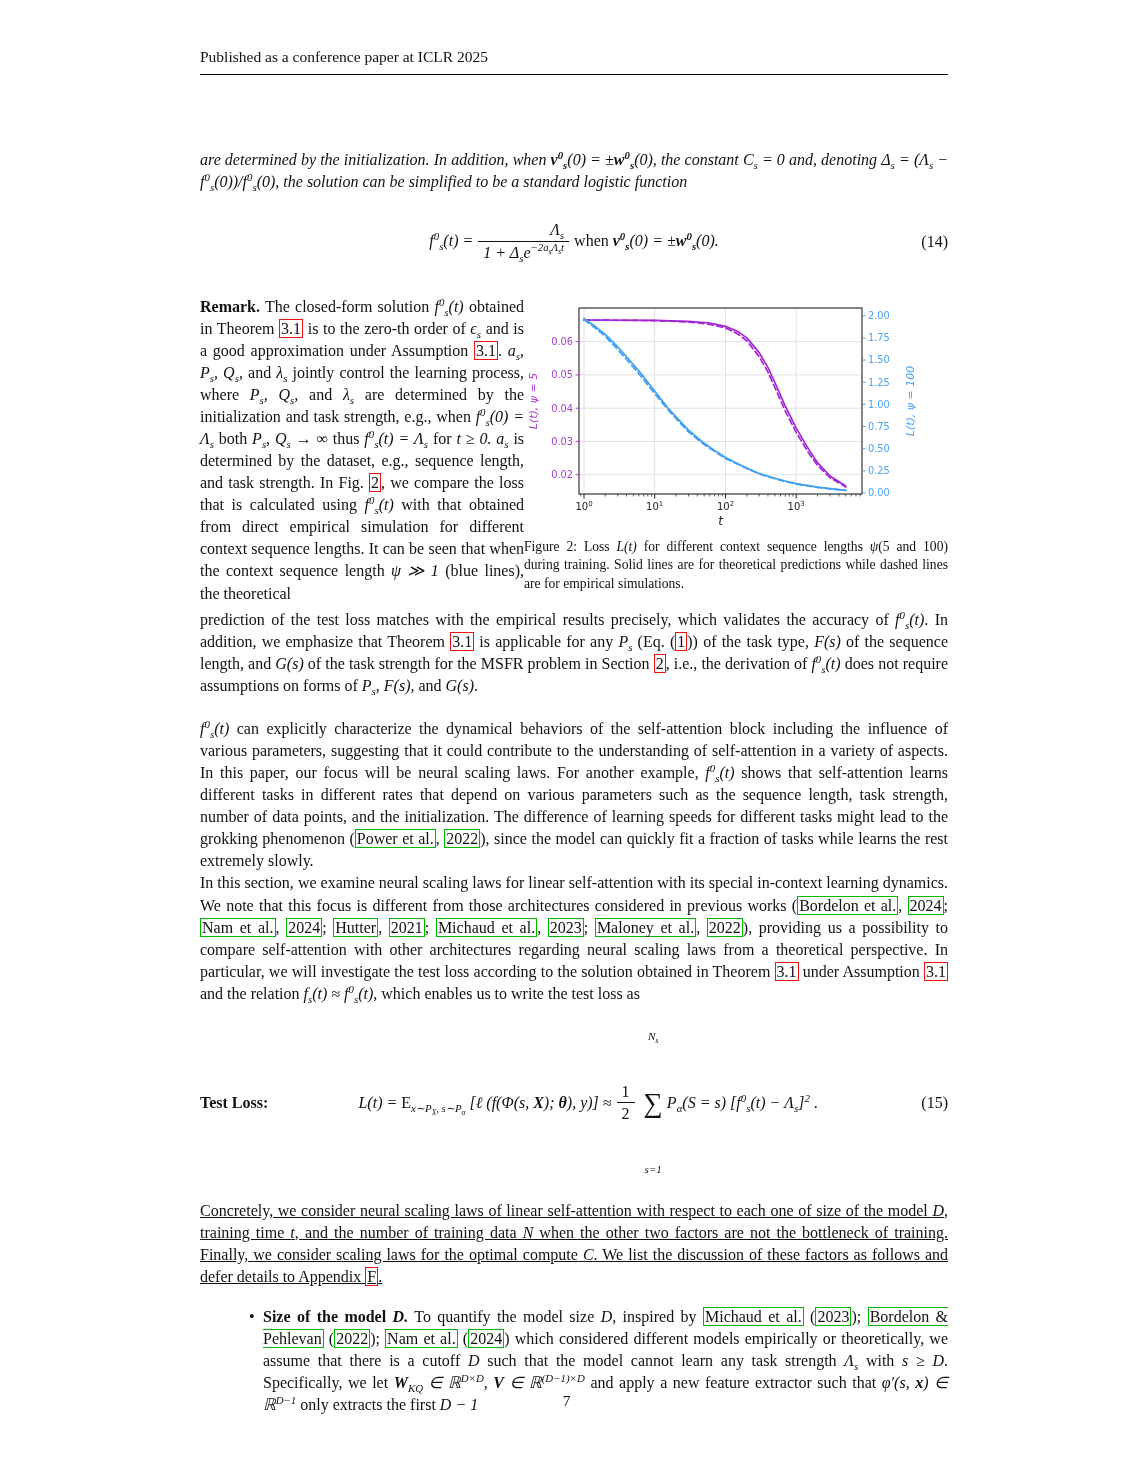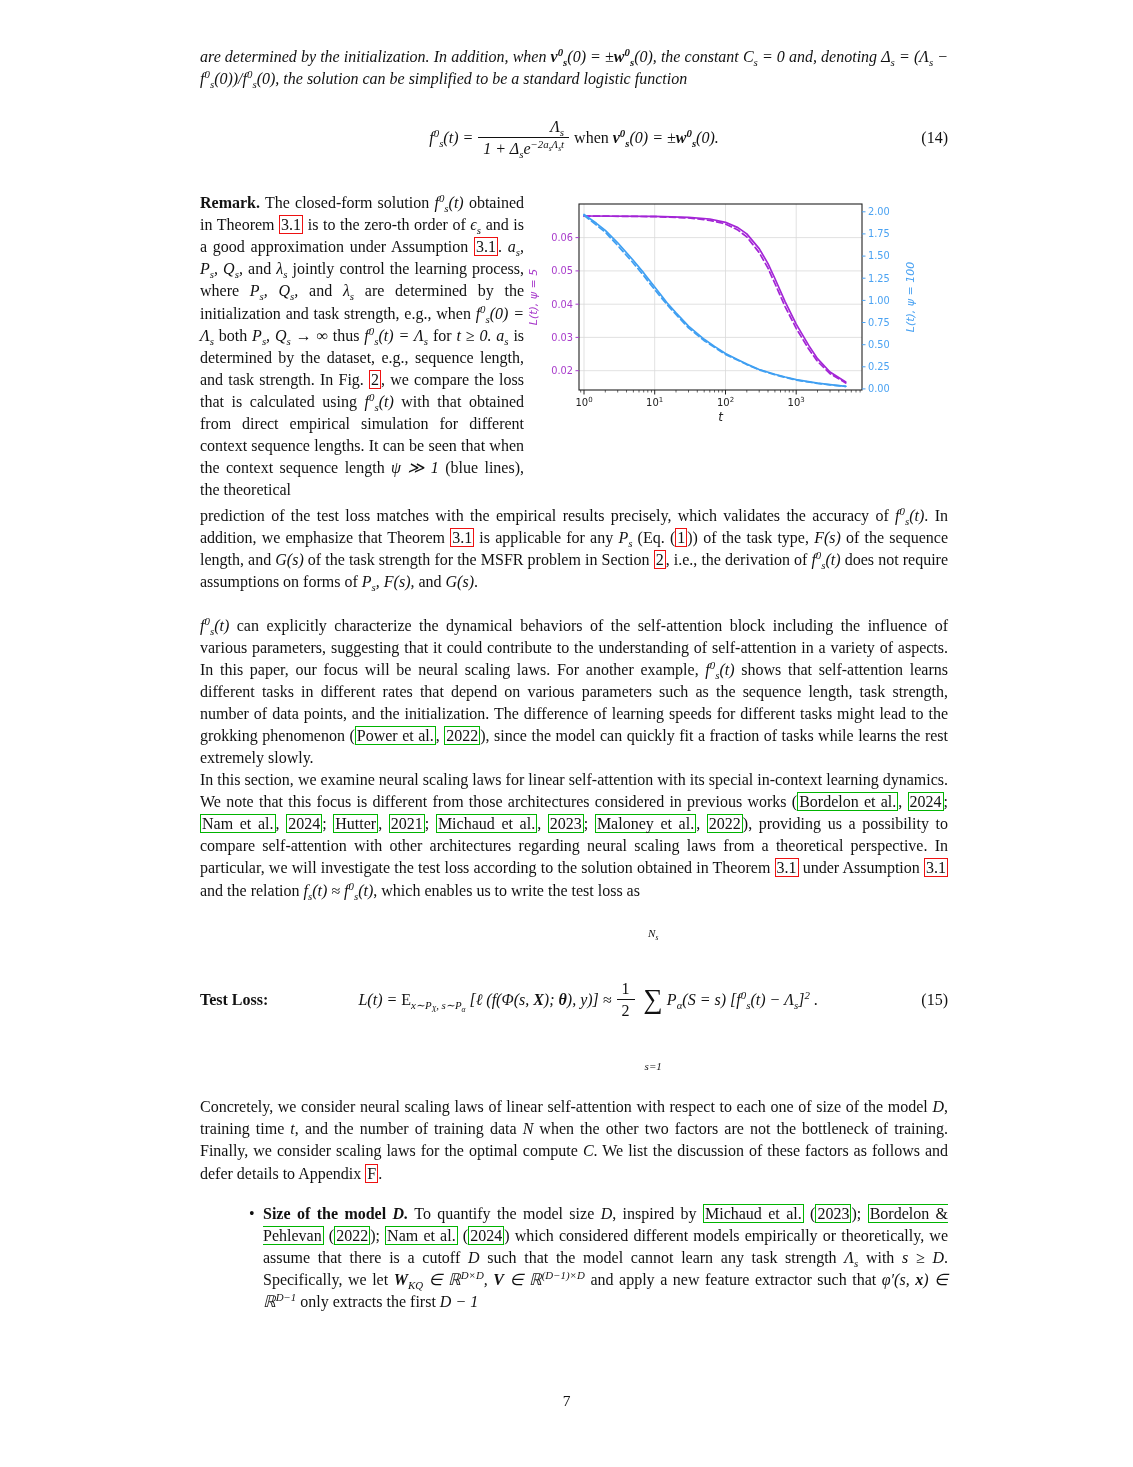--- a/index.html
+++ b/index.html
@@ -38,30 +38,33 @@
   .remark-row { display: flex; margin-bottom: 0; }
   .remark-col { width: 324px; flex: none; }
   .figure-col { width: 424px; margin-left: auto; flex: none; }
   .chart-box { width: 420px; height: 232px; }
   .fig-caption { margin-top: 10px; font-size: 13.6px; line-height: 1.36; text-align: justify; }
   .cont-para { margin-top: 4px; }
   .dyn-para { margin-top: 21px; }
   .section-heading { font-size: 17.5px; font-weight: normal; margin: 38px 0 28px; }
   .section-heading .sec-num { margin-right: 26px; }
   .section-heading .sec-title { font-variant: small-caps; letter-spacing: 0.3px; }
-  .concrete-para { margin-top: 8px; }
+  .concrete-para { margin-top: 8px; text-decoration: underline; }
   .bullet-item { position: relative; margin-top: 18px; padding-left: 63px; }
   .bullet-dot { position: absolute; left: 49px; top: 0; }
   .page-number { position: absolute; bottom: 56px; left: 0; right: 0; text-align: center; font-size: 15.5px; }
 </style>
 </head>
 <body>
 
 <div class="page">
 
+  <div class="header-rule-wrap">
+    <div class="header-text">Published as a conference paper at ICLR 2025</div>
+  </div>
 
   <p class="para italic-para"><span>are determined by the initialization. In addition, when </span><span class="mbi">v<sup>0</sup><sub>s</sub></span><span>(0) = ±</span><span class="mbi">w<sup>0</sup><sub>s</sub></span><span>(0), the constant </span><span class="mi">C<sub>s</sub></span><span> = 0 and, denoting </span><span class="mi">Δ<sub>s</sub></span><span> = (Λ<sub>s</sub> − f<sup>0</sup><sub>s</sub>(0))/f<sup>0</sup><sub>s</sub>(0), the solution can be simplified to be a standard logistic function</span></p>
 
   <div class="equation">
     <span class="eq-body">
       <span><span class="mi">f<sup>0</sup><sub>s</sub>(t) = </span></span>
       <span class="frac">
         <span class="num"><span class="mi">Λ<sub>s</sub></span></span>
         <span class="den"><span class="mi">1 + Δ<sub>s</sub>e<sup>−2a<sub>s</sub>Λ<sub>s</sub>t</sup></span></span>
       </span>
@@ -155,20 +158,21 @@
             <line x1="306.0" y1="198" x2="306.0" y2="200.5" stroke="#222" stroke-width="0.7"></line>
             <line x1="314.8" y1="198" x2="314.8" y2="200.5" stroke="#222" stroke-width="0.7"></line>
             <line x1="321.7" y1="198" x2="321.7" y2="200.5" stroke="#222" stroke-width="0.7"></line>
             <line x1="327.3" y1="198" x2="327.3" y2="200.5" stroke="#222" stroke-width="0.7"></line>
             <line x1="332.0" y1="198" x2="332.0" y2="200.5" stroke="#222" stroke-width="0.7"></line>
             <line x1="336.1" y1="198" x2="336.1" y2="200.5" stroke="#222" stroke-width="0.7"></line>
             <text x="196.5" y="229" text-anchor="middle" font-size="12" font-style="italic" fill="#222">t</text>
             <text transform="translate(13,105) rotate(-90)" text-anchor="middle" font-size="11" font-style="italic" fill="#A83CCB">L(t), ψ = 5</text>
             <text transform="translate(390,105) rotate(-90)" text-anchor="middle" font-size="11" font-style="italic" fill="#4AA2F2">L(t), ψ = 100</text>
           </svg></div>
+      <p class="fig-caption"><span>Figure 2: Loss </span><span class="mi">L(t)</span><span> for different context sequence lengths </span><span class="mi">ψ</span><span>(5 and 100) during training. Solid lines are for theoretical predictions while dashed lines are for empirical simulations.</span></p>
     </div>
   </div>
 
   <p class="para cont-para"><span>prediction of the test loss matches with the empirical results precisely, which validates the accuracy of </span><span class="mi">f<sup>0</sup><sub>s</sub>(t)</span><span>. In addition, we emphasize that Theorem </span><span class="refbox-red" style="border-color: rgb(238, 17, 17);">3.1</span><span> is applicable for any </span><span class="mi">P<sub>s</sub></span><span> (Eq. (</span><span class="refbox-red" style="border-color: rgb(238, 17, 17);">1</span><span>)) of the task type, </span><span class="mi">F(s)</span><span> of the sequence length, and </span><span class="mi">G(s)</span><span> of the task strength for the MSFR problem in Section </span><span class="refbox-red" style="border-color: rgb(238, 17, 17);">2</span><span>, i.e., the derivation of </span><span class="mi">f<sup>0</sup><sub>s</sub>(t)</span><span> does not require assumptions on forms of </span><span class="mi">P<sub>s</sub>, F(s),</span><span> and </span><span class="mi">G(s)</span><span>.</span></p>
 
   <p class="para dyn-para"><span class="mi">f<sup>0</sup><sub>s</sub>(t)</span><span> can explicitly characterize the dynamical behaviors of the self-attention block including the influence of various parameters, suggesting that it could contribute to the understanding of self-attention in a variety of aspects. In this paper, our focus will be neural scaling laws. For another example, </span><span class="mi">f<sup>0</sup><sub>s</sub>(t)</span><span> shows that self-attention learns different tasks in different rates that depend on various parameters such as the sequence length, task strength, number of data points, and the initialization. The difference of learning speeds for different tasks might lead to the grokking phenomenon (</span><span class="refbox-green" style="border-color: rgb(0, 180, 0);">Power et al.</span><span>, </span><span class="refbox-green" style="border-color: rgb(0, 180, 0);">2022</span><span>), since the model can quickly fit a fraction of tasks while learns the rest extremely slowly.</span></p>
 
 
   <p class="para"><span>In this section, we examine neural scaling laws for linear self-attention with its special in-context learning dynamics. We note that this focus is different from those architectures considered in previous works (</span><span class="refbox-green" style="border-color: rgb(0, 180, 0);">Bordelon et al.</span><span>, </span><span class="refbox-green" style="border-color: rgb(0, 180, 0);">2024</span><span>; </span><span class="refbox-green" style="border-color: rgb(0, 180, 0);">Nam et al.</span><span>, </span><span class="refbox-green" style="border-color: rgb(0, 180, 0);">2024</span><span>; </span><span class="refbox-green" style="border-color: rgb(0, 180, 0);">Hutter</span><span>, </span><span class="refbox-green" style="border-color: rgb(0, 180, 0);">2021</span><span>; </span><span class="refbox-green" style="border-color: rgb(0, 180, 0);">Michaud et al.</span><span>, </span><span class="refbox-green" style="border-color: rgb(0, 180, 0);">2023</span><span>; </span><span class="refbox-green" style="border-color: rgb(0, 180, 0);">Maloney et al.</span><span>, </span><span class="refbox-green" style="border-color: rgb(0, 180, 0);">2022</span><span>), providing us a possibility to compare self-attention with other architectures regarding neural scaling laws from a theoretical perspective. In particular, we will investigate the test loss according to the solution obtained in Theorem </span><span class="refbox-red" style="border-color: rgb(238, 17, 17);">3.1</span><span> under Assumption </span><span class="refbox-red" style="border-color: rgb(238, 17, 17);">3.1</span><span> and the relation </span><span class="mi">f<sub>s</sub>(t) ≈ f<sup>0</sup><sub>s</sub>(t)</span><span>, which enables us to write the test loss as</span></p>
 

